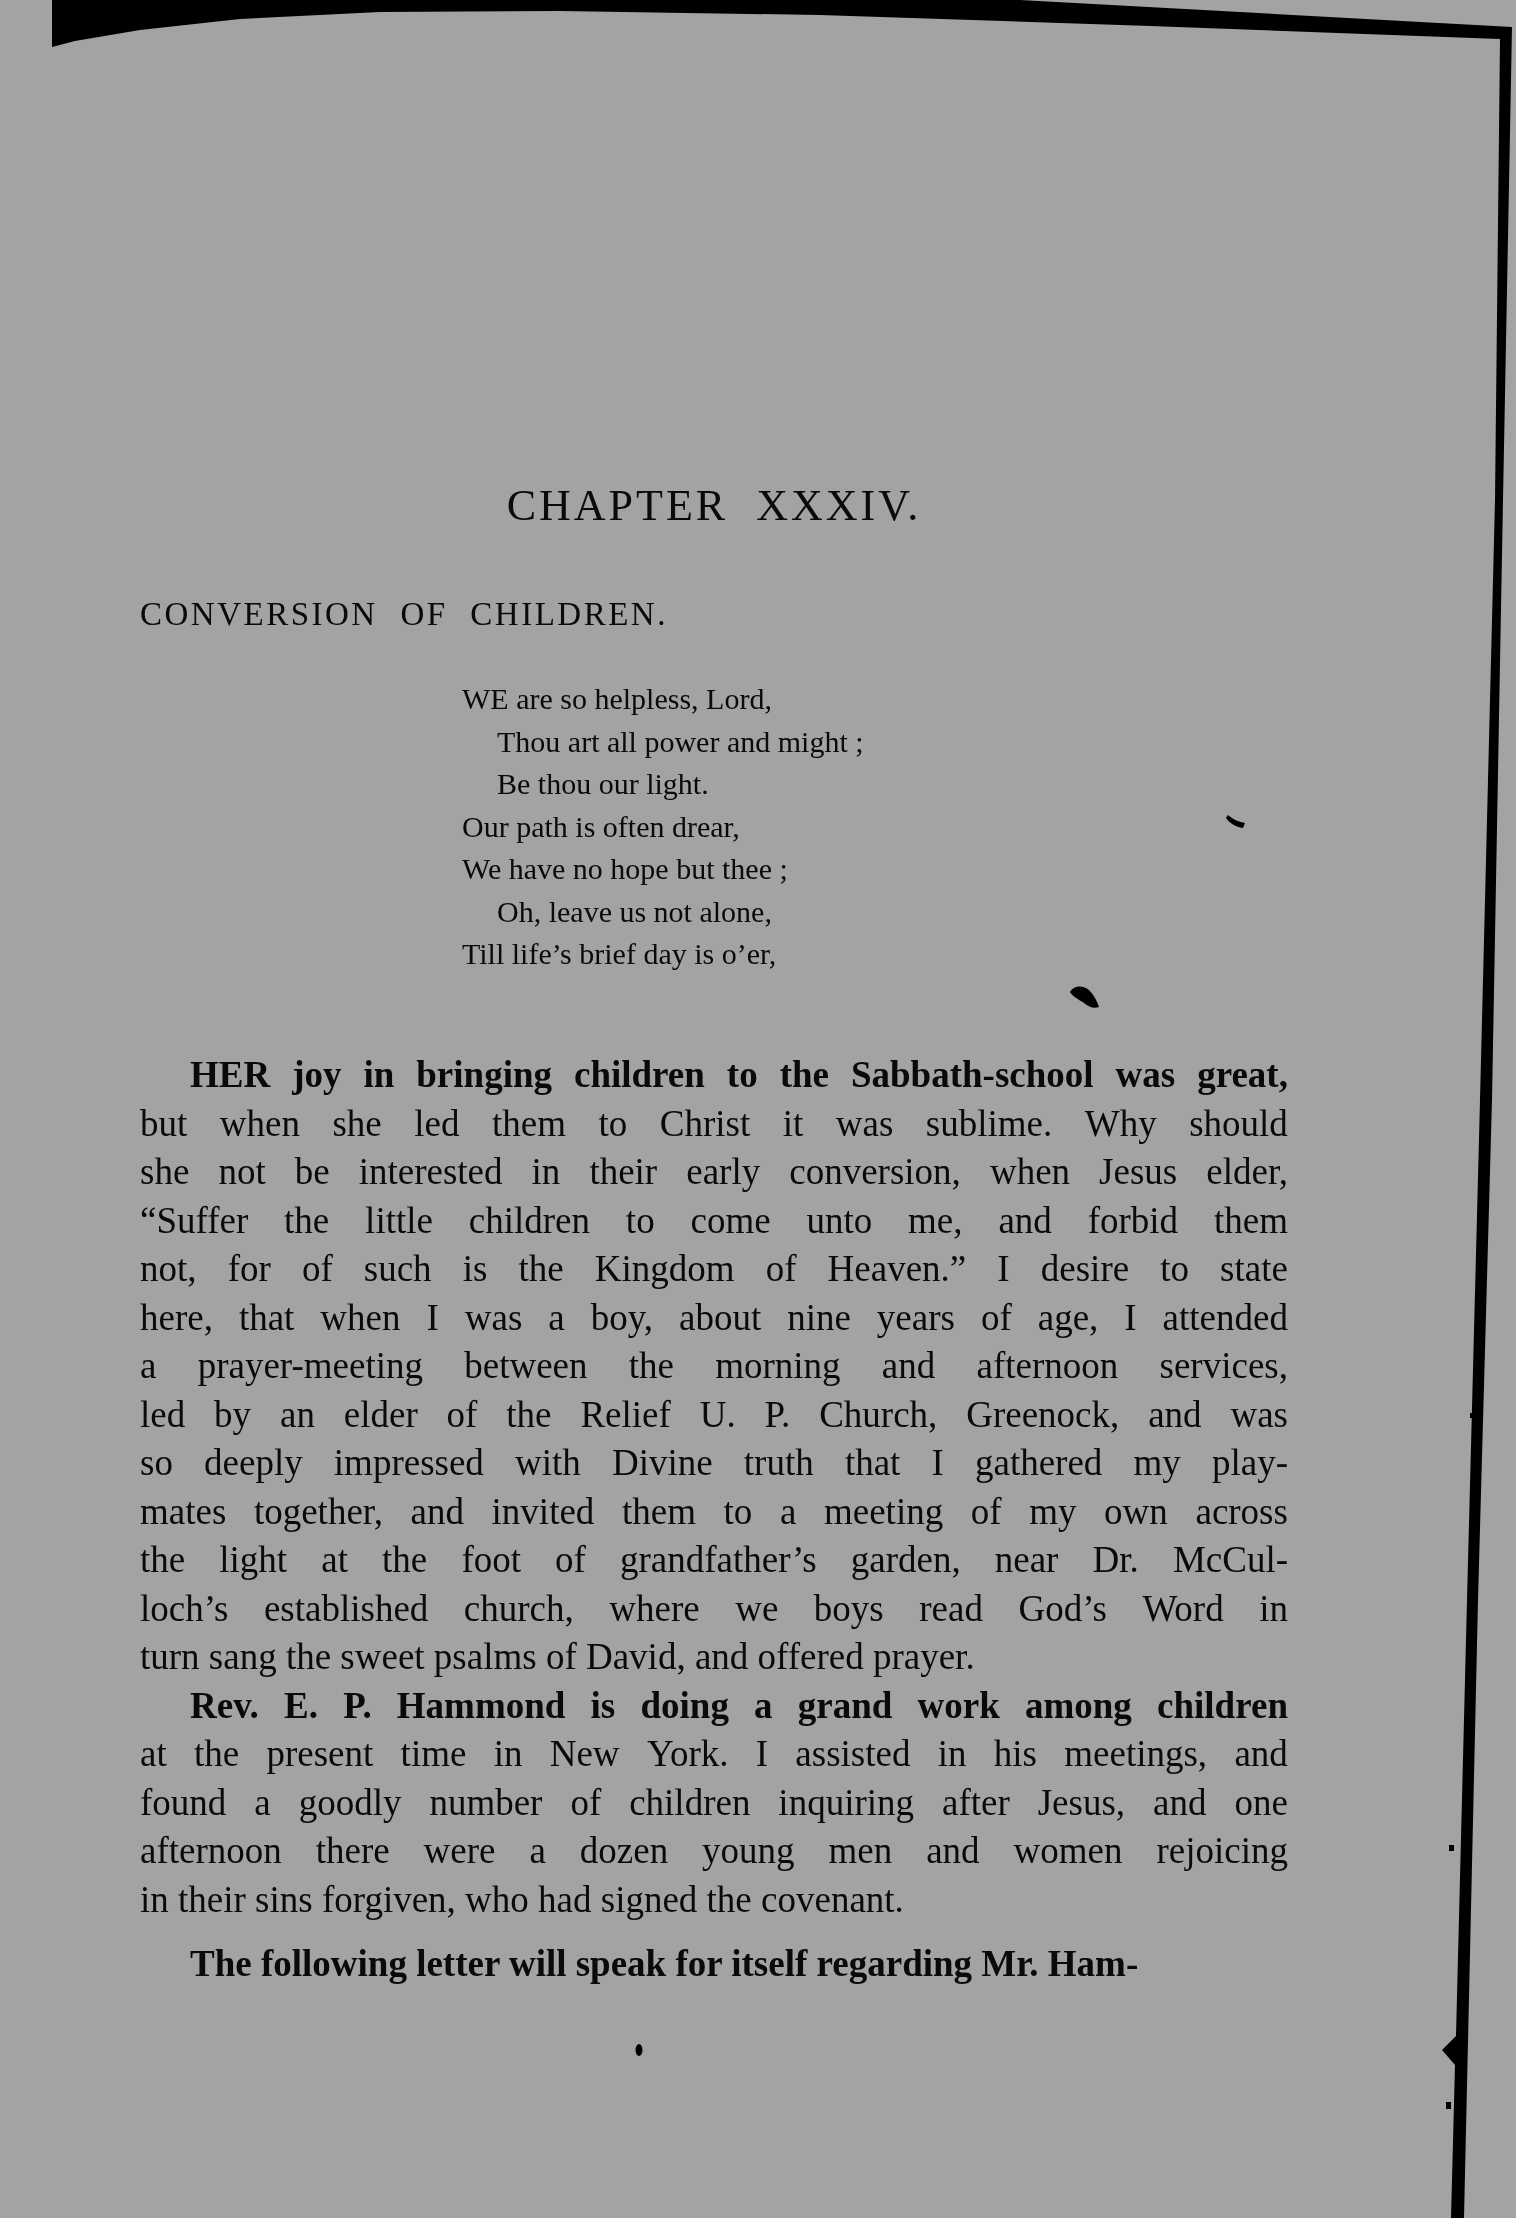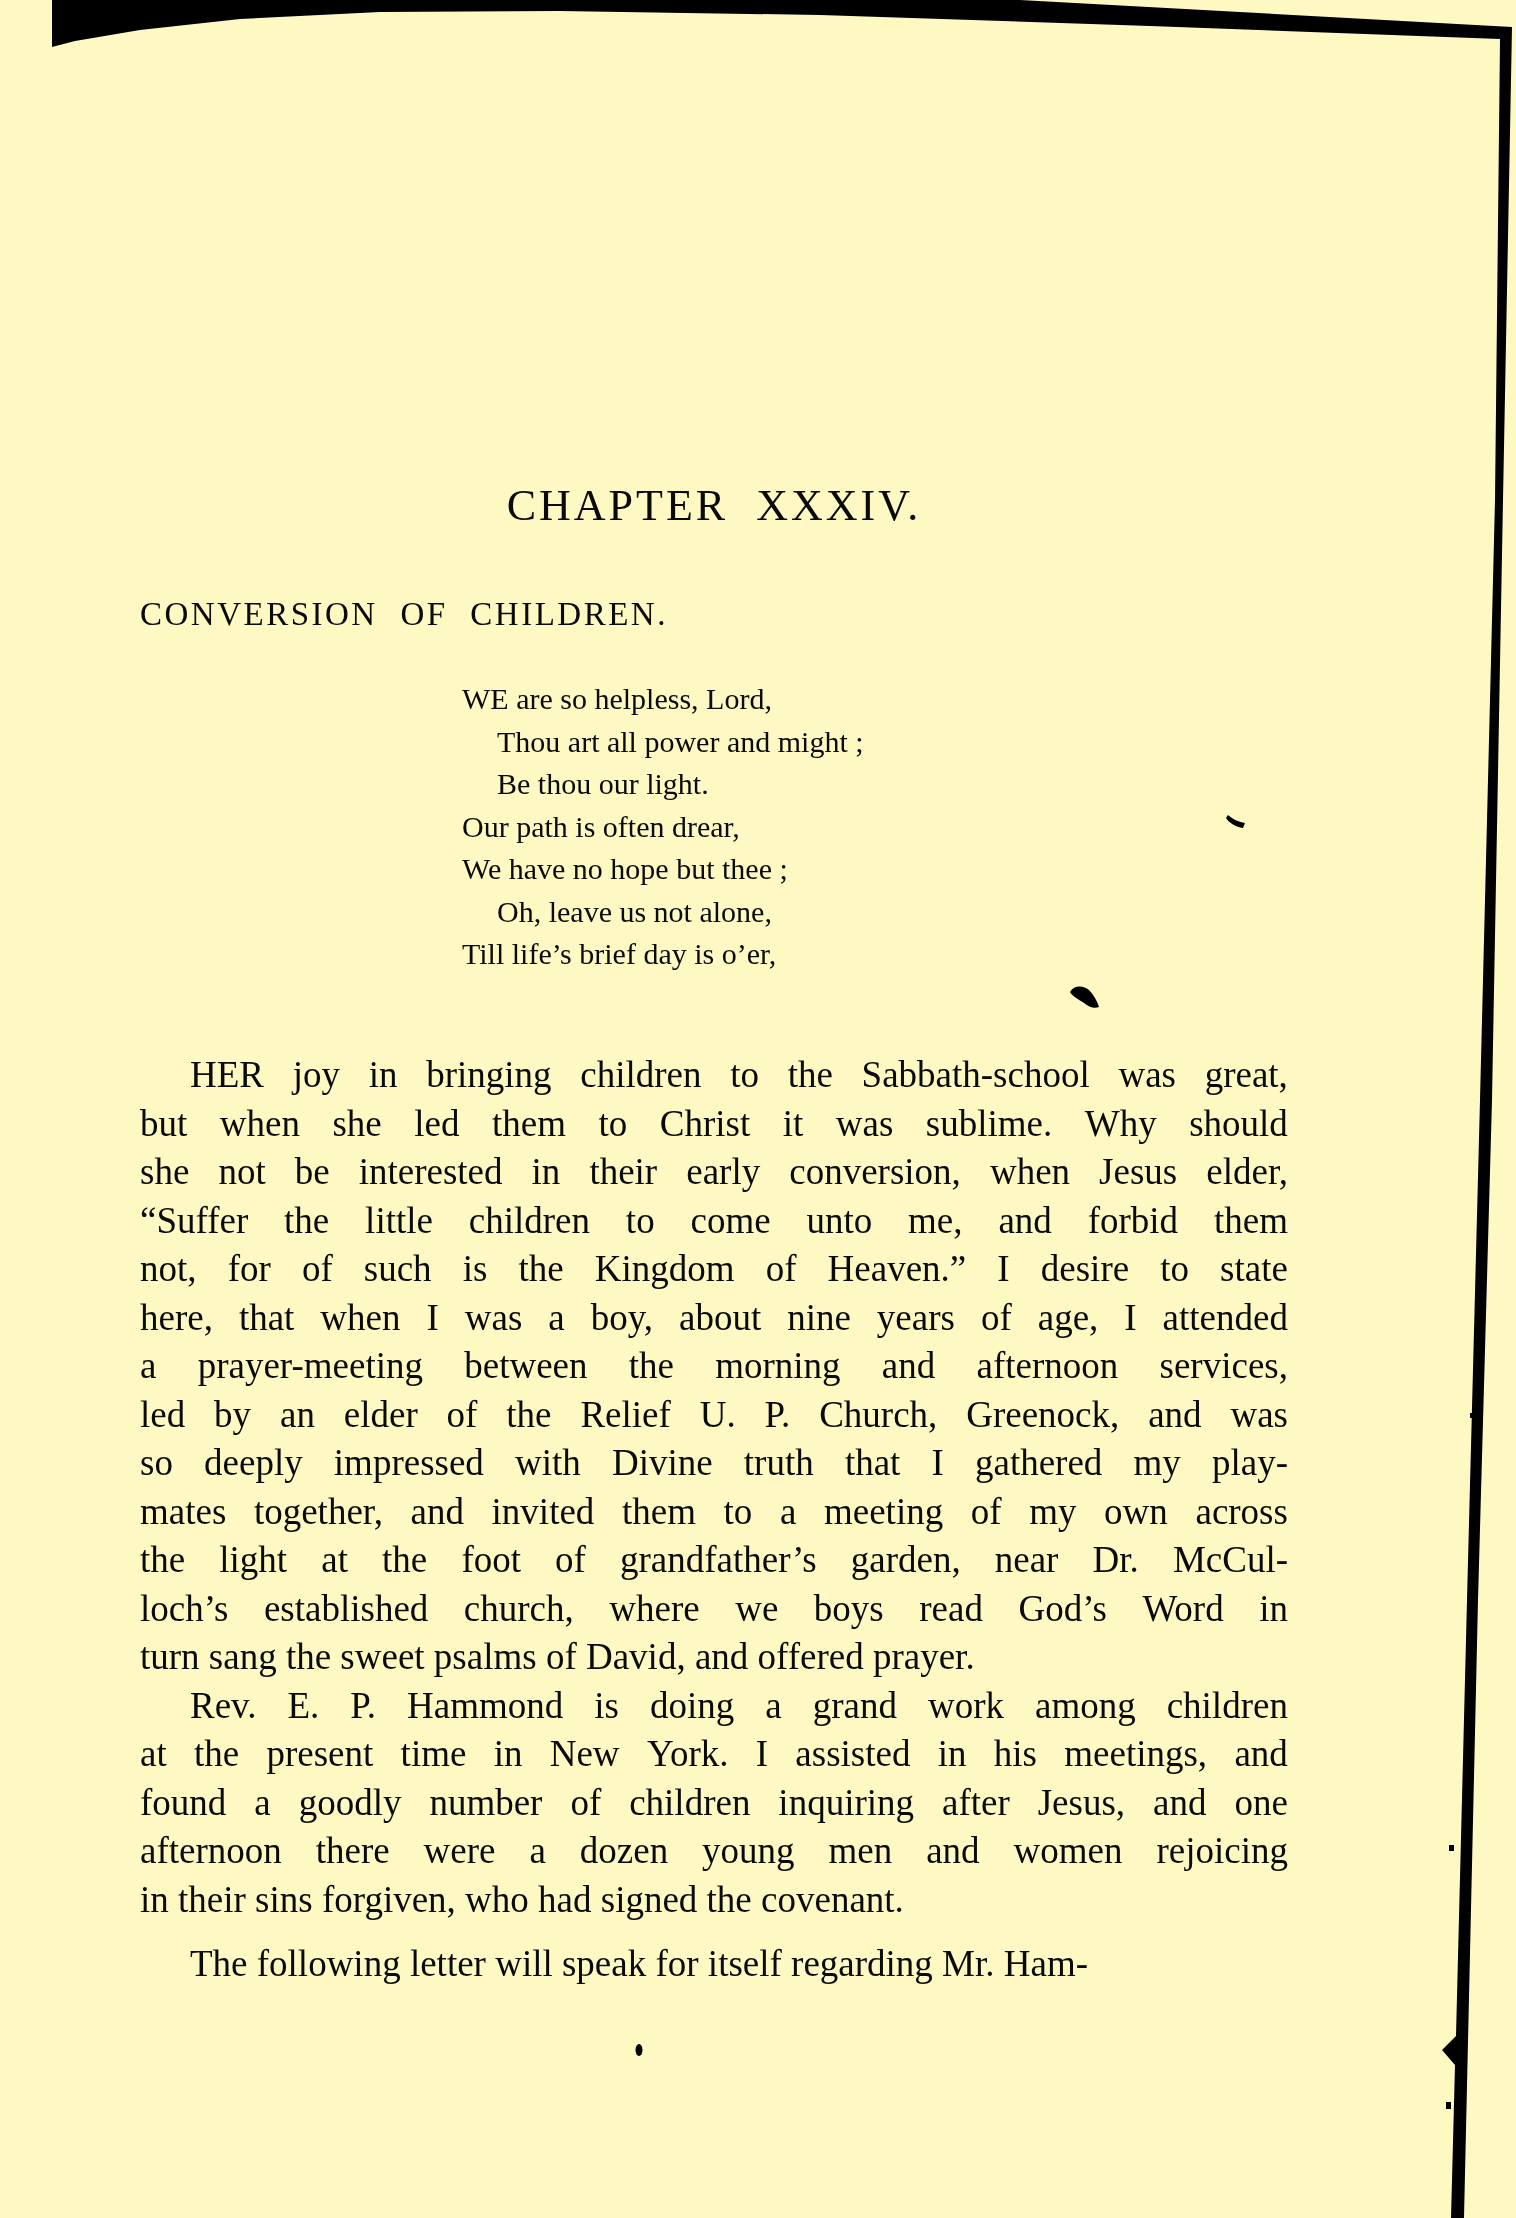--- a/index.html
+++ b/index.html
@@ -1,38 +1,38 @@
 <!DOCTYPE html>
 <html><head>
 <meta charset="utf-8">
 <style>
   html,body{margin:0;padding:0;background:#e8e8e8;}
   .page{
-    position:relative;width:1516px;height:2218px;background:#fef9c3;overflow:hidden;
+    position:relative;width:1516px;height:2218px;background:#a3a3a3;overflow:hidden;
     font-family:"Liberation Serif","DejaVu Serif",serif;color:#0a0a0a;
   }
   .artifacts{position:absolute;left:0;top:0;width:1516px;height:2218px;pointer-events:none;}
   .chapter{
     position:absolute;left:140px;top:481px;width:1148px;margin:0;
     font-size:44px;font-weight:normal;text-align:center;
     letter-spacing:3px;word-spacing:14px;line-height:50px;white-space:nowrap;
   }
   .subtitle{
     position:absolute;left:140px;top:595px;width:1148px;margin:0;
     font-size:33px;font-weight:normal;text-align:left;
     letter-spacing:2.5px;word-spacing:12px;line-height:38px;white-space:nowrap;
   }
   .poem{position:absolute;left:462px;top:678px;font-size:30px;line-height:42.5px;}
   .poem-line{white-space:nowrap;}
   .poem-line.indent{padding-left:35px;}
   .bodytext{position:absolute;left:140px;top:1051px;width:1148px;font-size:37px;line-height:48.5px;}
   .bl{height:48.5px;white-space:nowrap;}
   .jl{display:flex;justify-content:space-between;white-space:normal;}
   .jl span{flex:0 0 auto;}
-  .first{padding-left:50px;}
+  .first{padding-left:50px;font-weight:bold;}
   .para-3{margin-top:16px;}
 </style>
 </head>
 <body>
 
 <div class="page">
 
   <svg class="artifacts" viewBox="0 0 1516 2218" xmlns="http://www.w3.org/2000/svg">
     <path fill="#000000" d="M52,0 L1020,0 L1512,27 L1503,500 L1492,1100 L1478,1600 L1464,2218
          L1451,2218 L1455,2065 L1442,2050 L1456,2036 L1467,1600 L1480,1100 L1495,500 L1500,39

